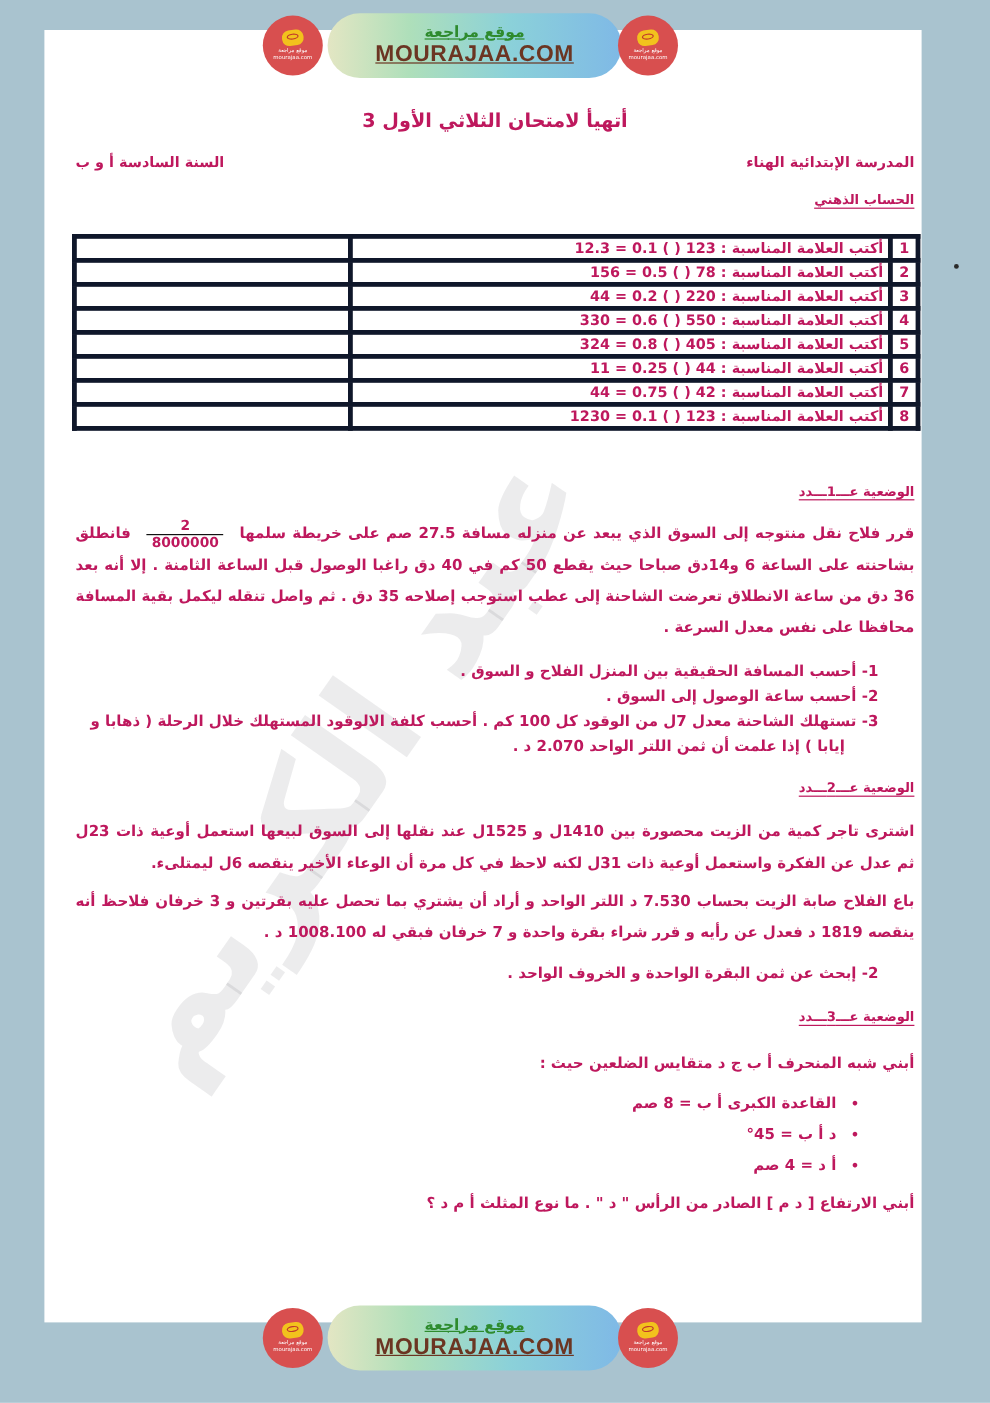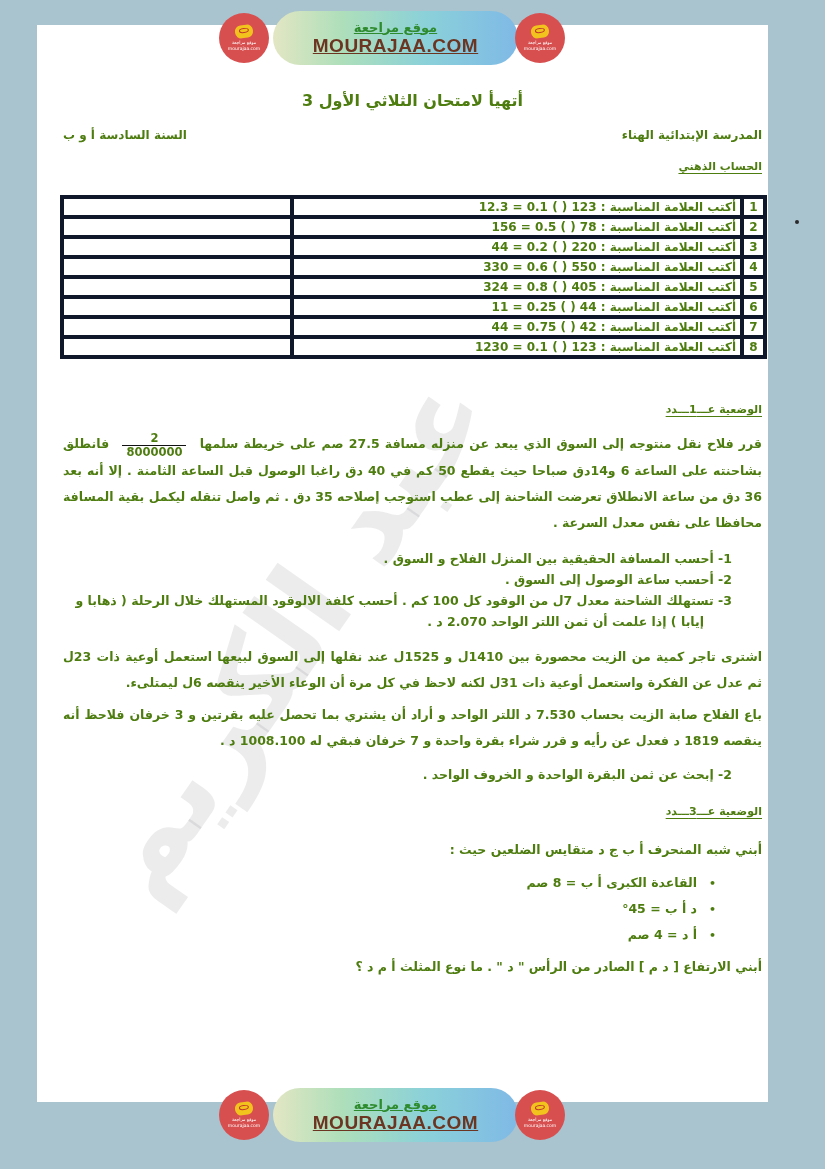--- a/index.html
+++ b/index.html
@@ -1,20 +1,20 @@
 <!DOCTYPE html>
 <html><head>
 <meta charset="utf-8">
 <style>
   * { margin:0; padding:0; box-sizing:border-box; }
   body { font-family:"DejaVu Sans", sans-serif; }
   .canvas { position:relative; width:825px; height:1169px; background:#a9c3cf; overflow:hidden; }
 
   .page { position:absolute; left:37px; top:25px; width:731px; height:1077px; background:#ffffff; }
-  .page-inner { position:absolute; inset:0; padding:0 6px 0 26px; direction:rtl; color:#4d7c0f; font-weight:700; }
+  .page-inner { position:absolute; inset:0; padding:0 6px 0 26px; direction:rtl; color:#be185d; font-weight:700; }
 
   
   .watermark { position:absolute; left:-60px; top:540px; width:620px; text-align:center;
     font-size:118px; font-weight:700; color:rgba(45,45,60,0.09); transform:rotate(-55deg);
     white-space:nowrap; pointer-events:none; }
 
   
   .badge { position:absolute; left:219px; width:346px; height:56px; }
   .header-badge { top:10px; }
   .footer-badge { top:1087px; }
@@ -140,20 +140,21 @@
         </span>
         <span>فانطلق بشاحنته على الساعة 6 و14دق صباحا حيث يقطع 50 كم في 40 دق راغبا الوصول قبل الساعة الثامنة . إلا أنه بعد 36 دق من ساعة الانطلاق تعرضت الشاحنة إلى عطب استوجب إصلاحه 35 دق . ثم واصل تنقله ليكمل بقية المسافة محافظا على نفس معدل السرعة .</span>
       </div>
 
       <div class="q-items">
         <div class="q-item">1- أحسب المسافة الحقيقية بين المنزل الفلاح و السوق .</div>
         <div class="q-item">2- أحسب ساعة الوصول إلى السوق .</div>
         <div class="q-item">3- تستهلك الشاحنة معدل 7ل من الوقود كل 100 كم . أحسب كلفة الالوقود المستهلك خلال الرحلة ( ذهابا و إيابا ) إذا علمت أن ثمن اللتر الواحد 2.070 د .</div>
       </div>
 
+      <div class="section-heading s2-heading">الوضعية عـــ2ـــدد</div>
       <div class="para s2-p1">اشترى تاجر كمية من الزيت محصورة بين 1410ل و 1525ل عند نقلها إلى السوق لبيعها استعمل أوعية ذات 23ل ثم عدل عن الفكرة واستعمل أوعية ذات 31ل لكنه لاحظ في كل مرة أن الوعاء الأخير ينقصه 6ل ليمتلىء.</div>
       <div class="para s2-p2">باع الفلاح صابة الزيت بحساب 7.530 د اللتر الواحد و أراد أن يشتري بما تحصل عليه بقرتين و 3 خرفان فلاحظ أنه ينقصه 1819 د فعدل عن رأيه و قرر شراء بقرة واحدة و 7 خرفان فبقي له 1008.100 د .</div>
       <div class="q-item s2-item2">2- إبحث عن ثمن البقرة الواحدة و الخروف الواحد .</div>
 
       <div class="section-heading s3-heading">الوضعية عـــ3ـــدد</div>
       <div class="s3-intro">أبني شبه المنحرف أ ب ج د متقايس الضلعين حيث :</div>
 
       <div class="bullets">
         <div class="bullet-row">
           <span class="bullet-char">•</span>

